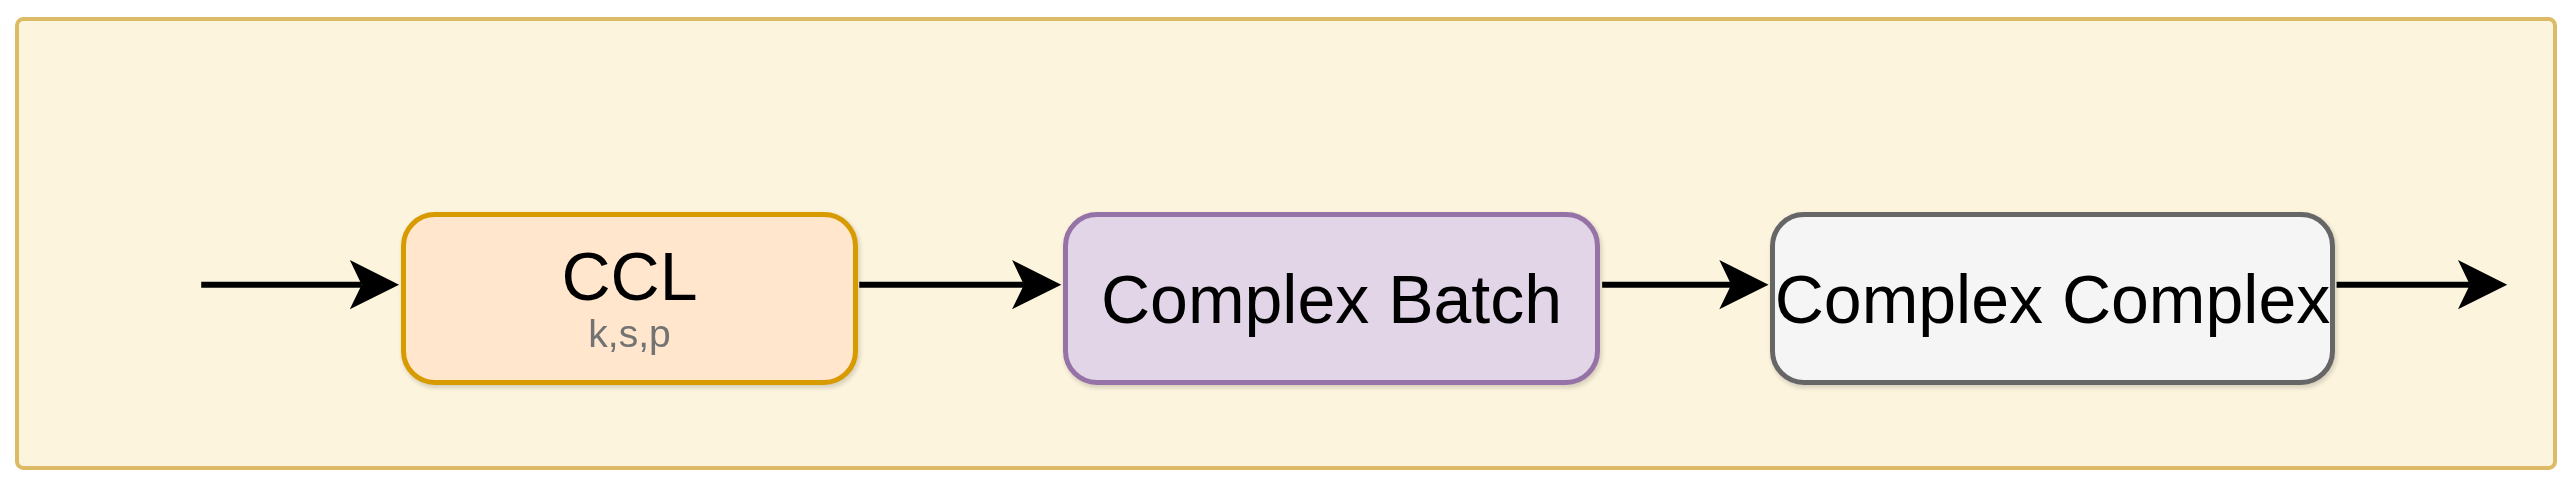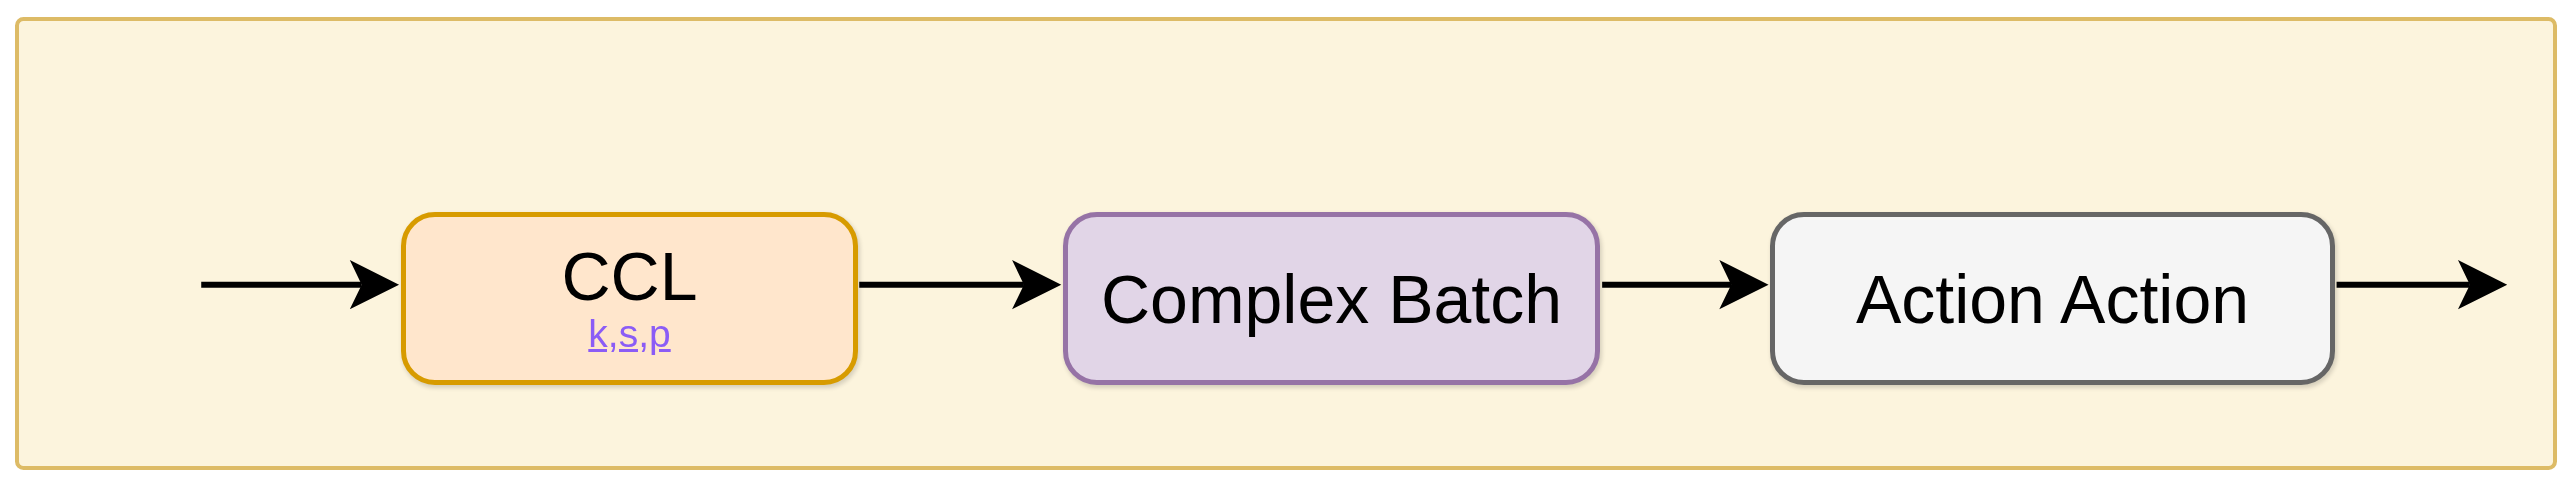--- a/index.html
+++ b/index.html
@@ -57,23 +57,22 @@
   .node-label {
     font-size: 68px;
     line-height: 1.0;
     color: #000000;
     white-space: nowrap;
   }
   .node-sublabel {
     font-size: 39px;
     line-height: 1.05;
     margin-top: 3.4px;
-    color: #8b5cf6;
+    color: #737373;
     white-space: nowrap;
-    text-decoration: underline;
   }
   .node-sublabel:empty { display: none; }
   #arrow-layer {
     position: absolute;
     left: 0;
     top: 0;
     width: 2576px;
     height: 487px;
     pointer-events: none;
   }
@@ -90,21 +89,21 @@
     <span class="node-label">CCL</span>
     <span class="node-sublabel">k,s,p</span>
   </div>
 
   <div class="node" id="node-complex-batch" style="background: rgb(225, 213, 231); border-color: rgb(150, 115, 166);">
     <span class="node-label">Complex Batch</span>
 
   </div>
 
   <div class="node" id="node-complex-action" style="background: rgb(245, 245, 245); border-color: rgb(102, 102, 102);">
-    <span class="node-label">Action Action</span>
+    <span class="node-label">Complex Complex</span>
 
   </div>
 
   <svg id="arrow-layer" viewBox="0 0 3034 573" xmlns="http://www.w3.org/2000/svg">
     <g>
         <line x1="237" y1="335" x2="426" y2="335" stroke="#000000" stroke-width="7"></line>
         <path d="M 470,335 L 412,306 L 426,335 L 412,364 Z" fill="#000000"></path>
       </g>
     <g>
         <line x1="1012" y1="335" x2="1206" y2="335" stroke="#000000" stroke-width="7"></line>

